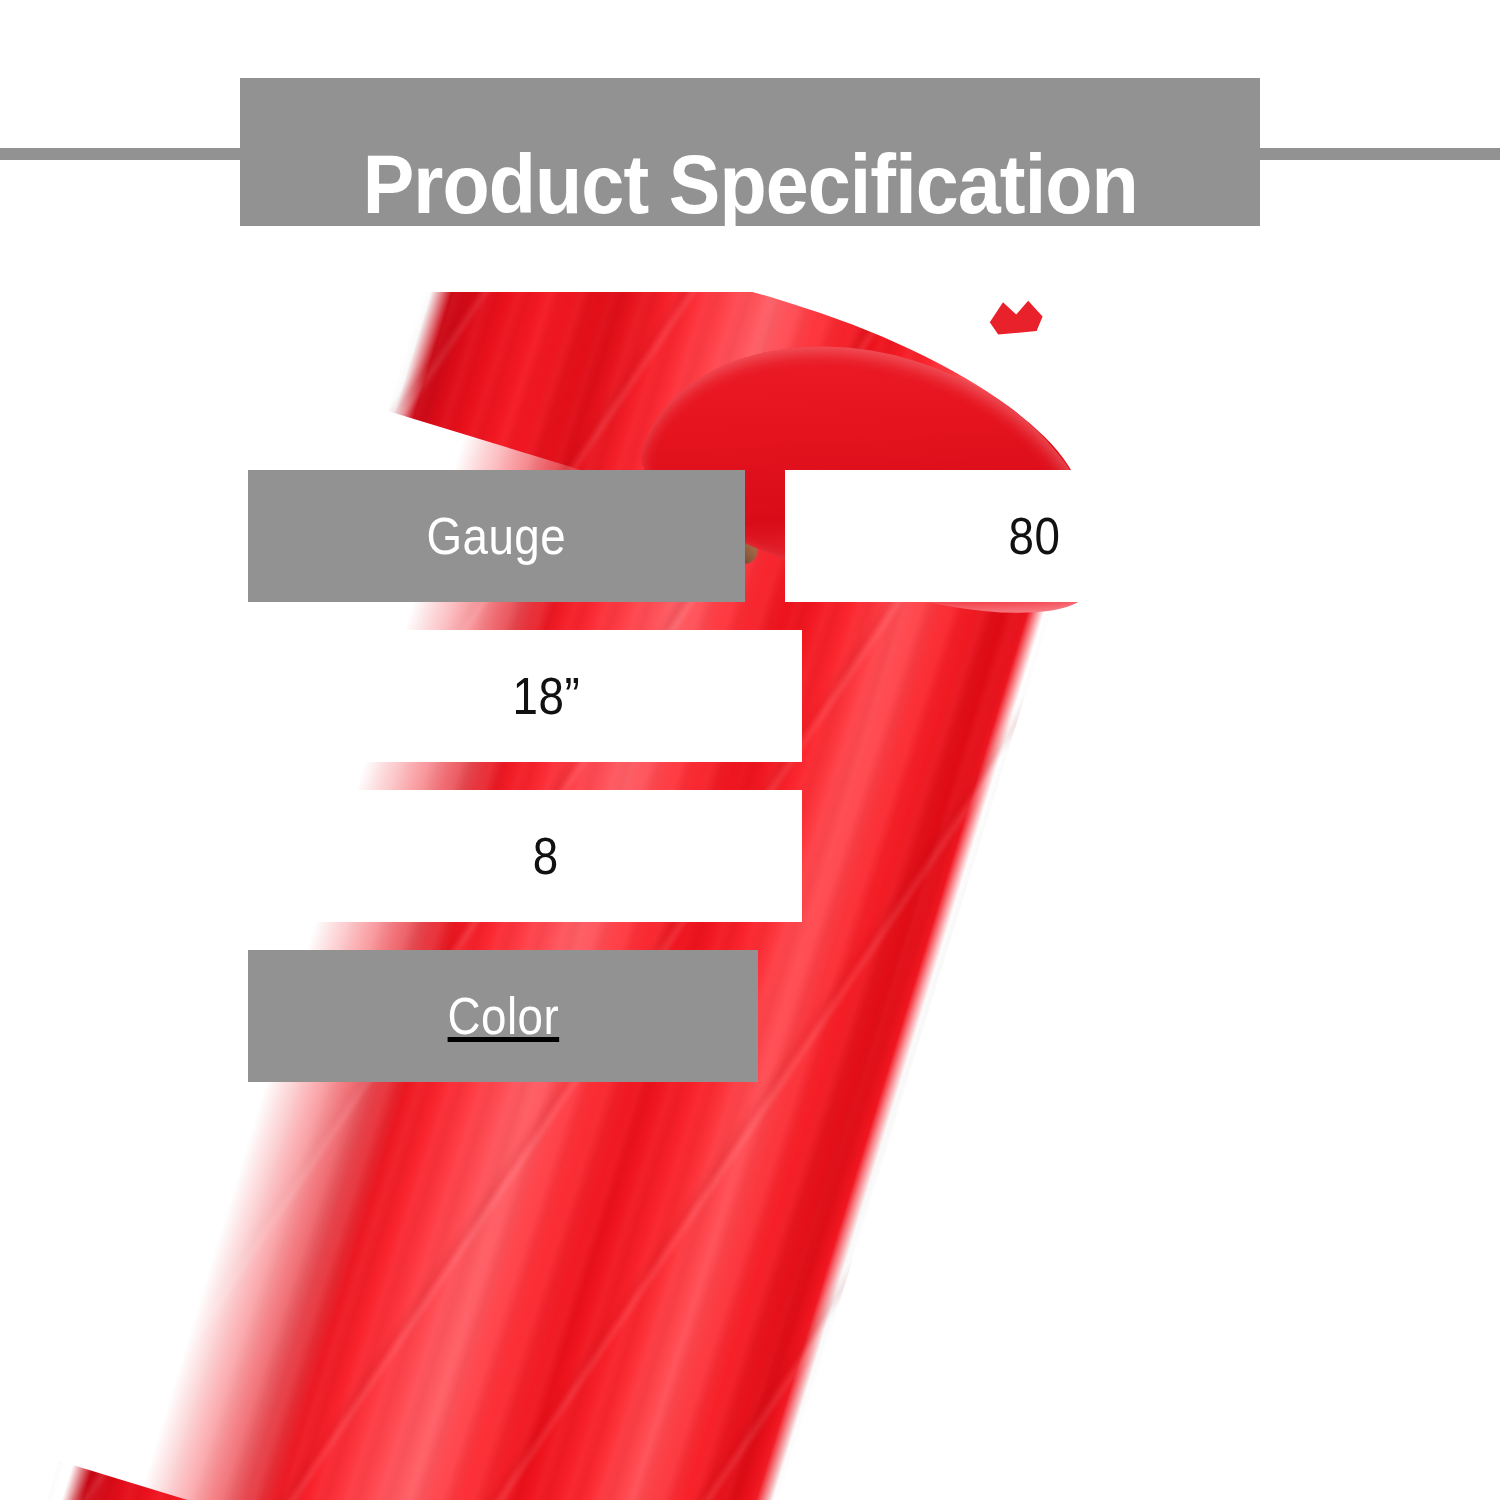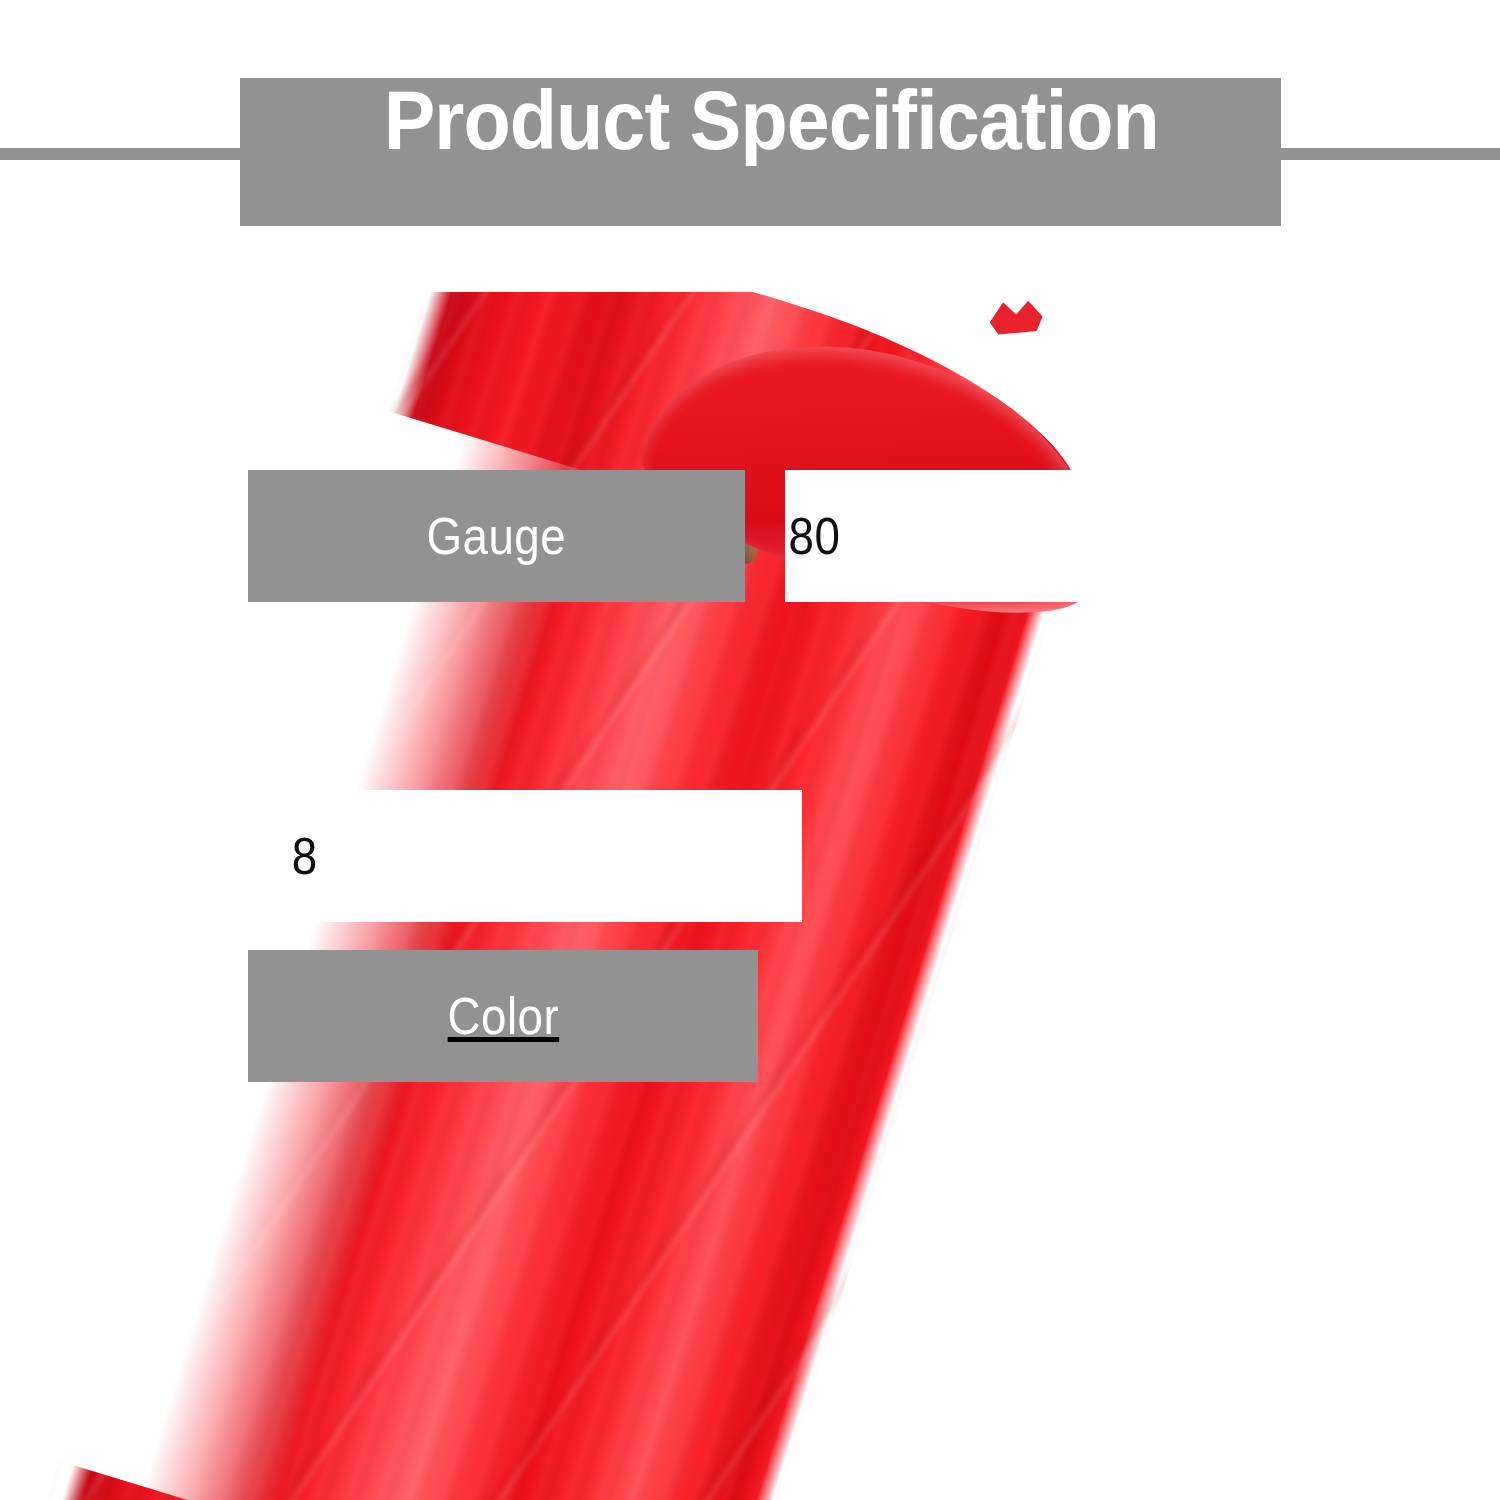--- a/index.html
+++ b/index.html
@@ -152,21 +152,21 @@
     background:#929292;
   }
   .title-rule.left{left:0;width:248px;}
   .title-rule.right{left:1252px;width:248px;}
 
   .title-banner{
     position:absolute;
     left:240px;top:78px;
     width:1020px;height:148px;
     background:#929292;
-    display:flex;align-items:flex-start;justify-content:center;padding-left:21px;
+    display:flex;align-items:flex-end;justify-content:center;
   }
   .title-text{
     color:#ffffff;
     font-family:"Liberation Sans", sans-serif;
     font-weight:700;
     font-size:84px;
     letter-spacing:-1px;
     transform:scaleX(0.92);
     white-space:nowrap;
     line-height:1;
@@ -193,21 +193,21 @@
     font-size:52px;
     font-weight:400;
     transform-origin:center;
     letter-spacing:.5px;
   }
   .spec-label span{display:inline-block;transform:scaleX(0.88);}
   .spec-gap{width:42px;}
   .spec-value{
     width:512px;height:132px;
     background:#ffffff;
-    display:flex;align-items:center;
+    display:flex;align-items:center;justify-content:center;
     color:#111111;
     font-size:52px;
     font-weight:400;
     letter-spacing:.5px;
   }
   .spec-value span{display:inline-block;transform:scaleX(0.88);}
 </style>
 </head>
 <body>
 
@@ -240,20 +240,23 @@
         </div>
       <div class="spec-gap"></div>
       <div class="spec-value">
           <span>80</span>
         </div>
     </div>
 
 
     <div class="spec-row">
       <div class="spec-gap"></div>
+      <div class="spec-value">
+          <span>18”</span>
+        </div>
     </div>
 
     <div class="spec-row">
       <div class="spec-gap"></div>
       <div class="spec-value">
           <span>8</span>
         </div>
     </div>
 
     <div class="spec-row">

